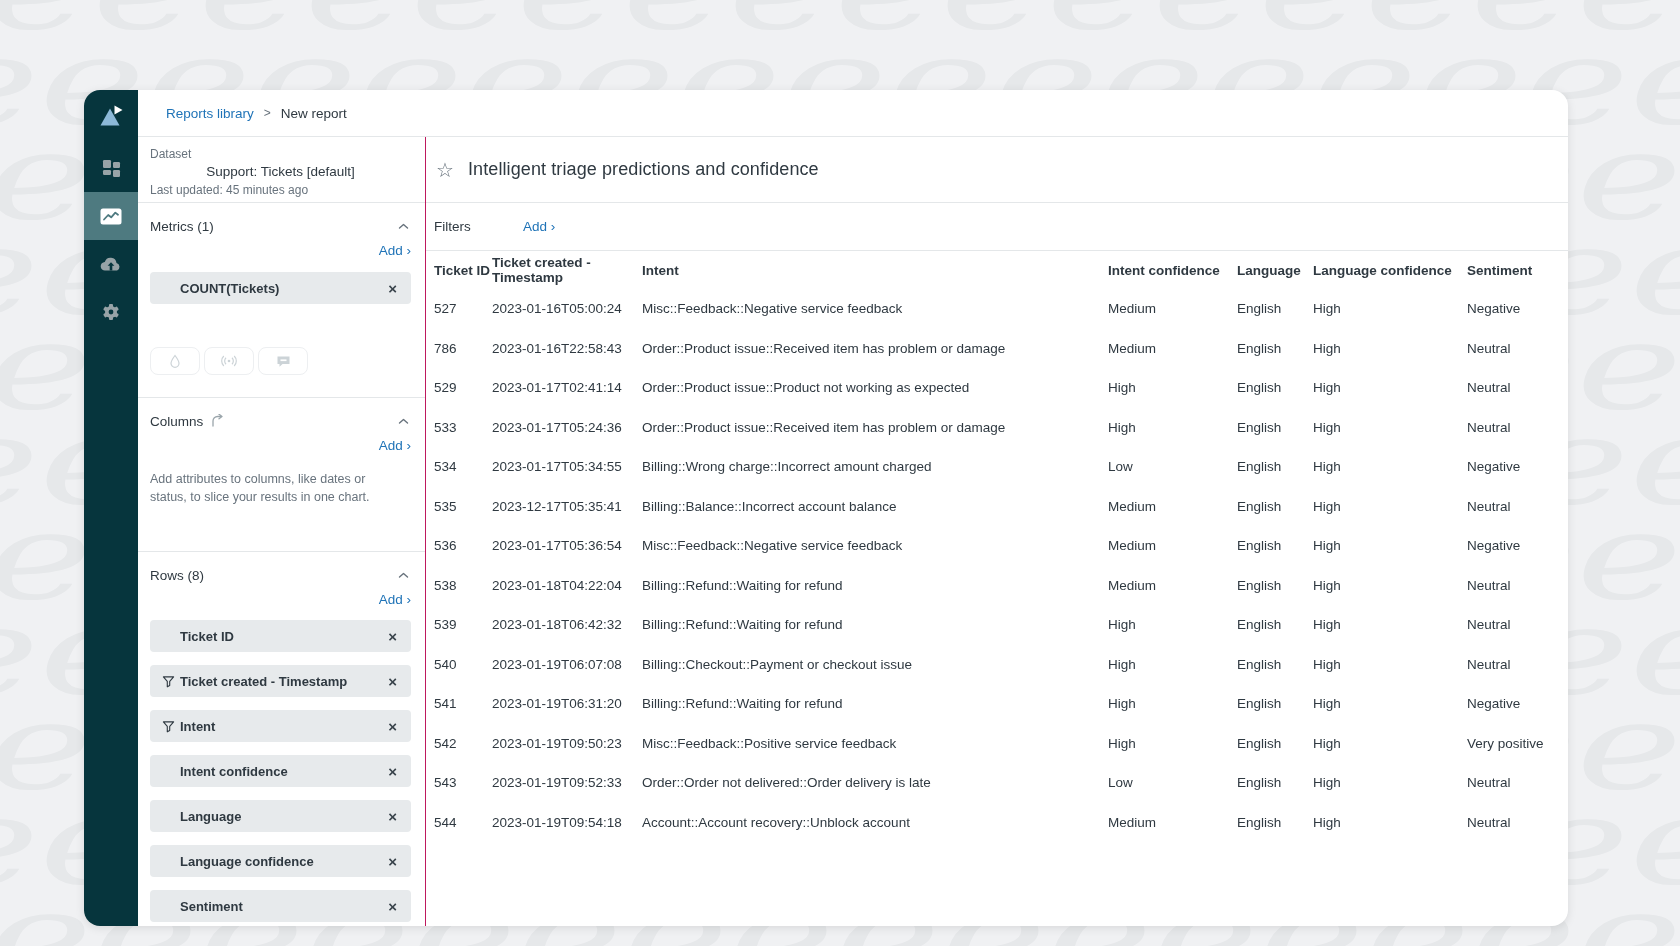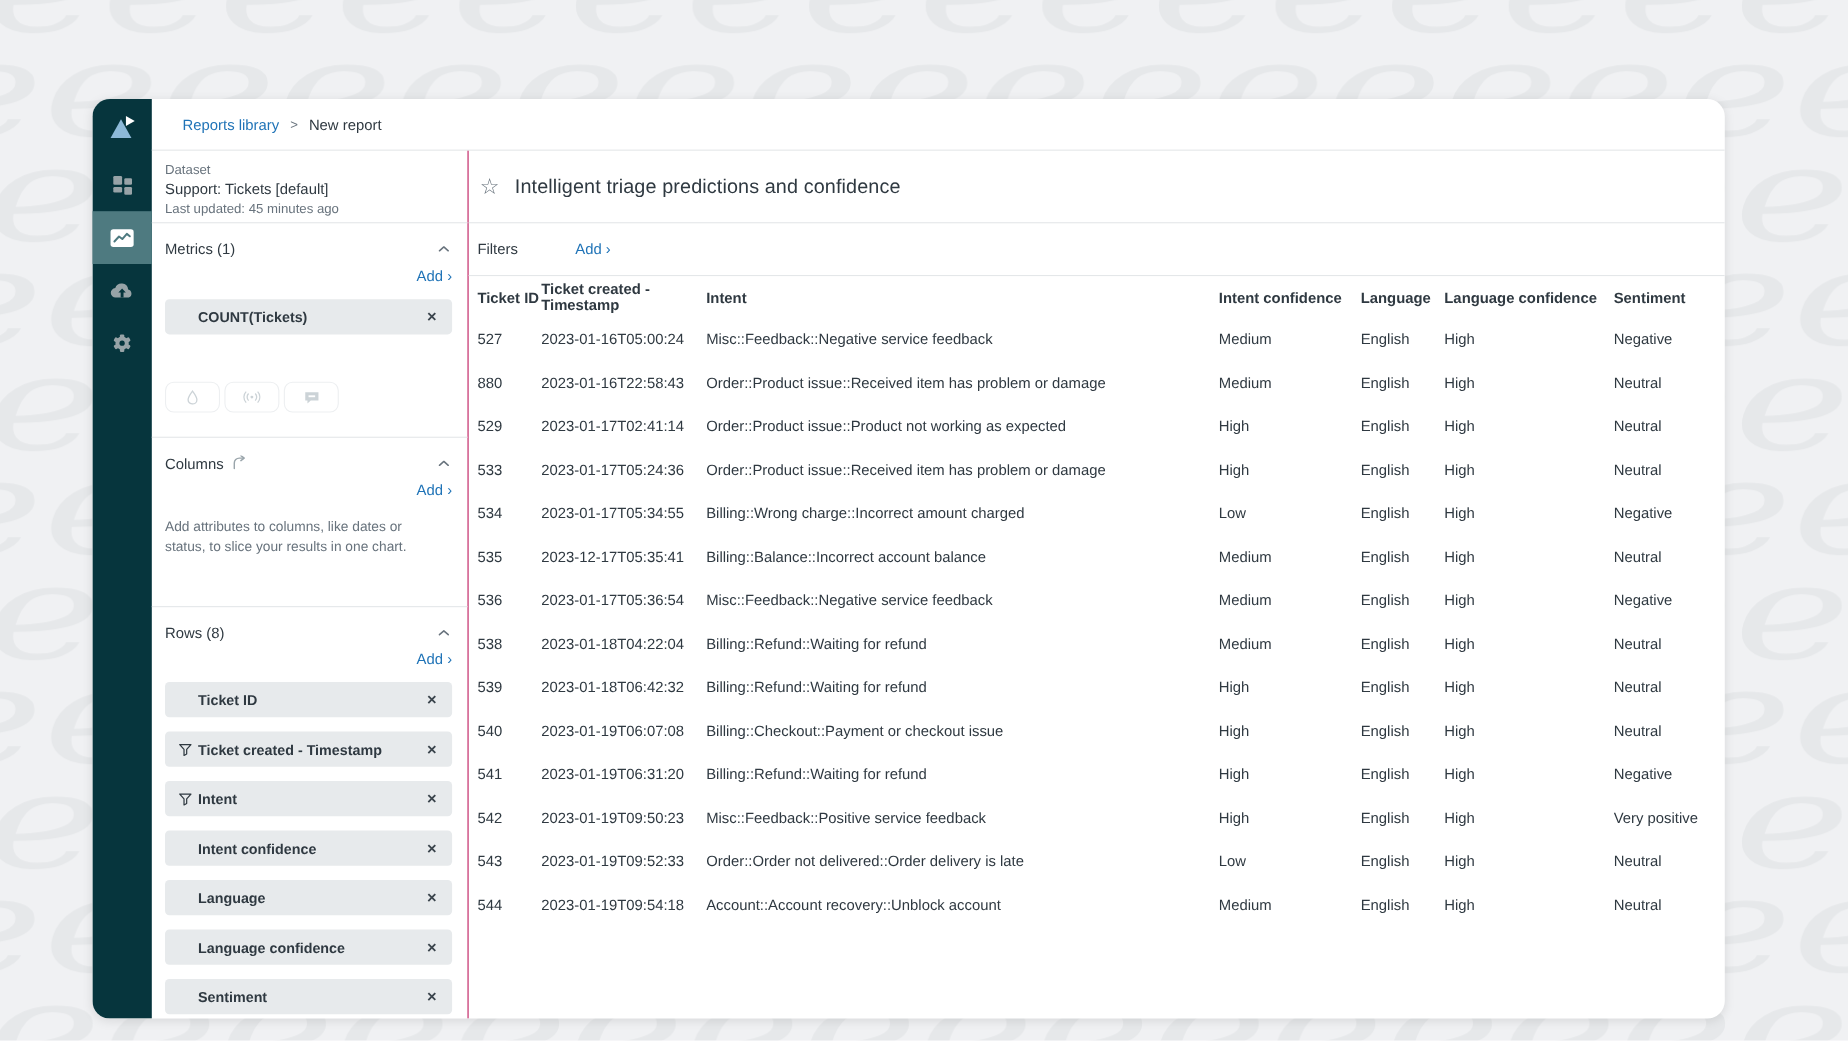--- a/index.html
+++ b/index.html
@@ -35,21 +35,21 @@
   .crumb-link { color:#1f73b7; cursor:pointer; }
   .crumb-sep { color:#68737d; font-size:12px; }
   .crumb-current { color:#2f3941; }
 
   .body-row { flex:1; display:flex; min-height:0; }
 
   
   .left-panel { width:288px; flex-shrink:0; border-right:1px solid #be185d; display:flex; flex-direction:column; min-height:0; }
   .dataset-block { height:66px; padding:10px 14px 8px 12px; border-bottom:1px solid #e4e7e9; }
   .ds-label { font-size:12px; color:#68737d; line-height:15px; }
-  .ds-name { font-size:13.5px; color:#2f3941; line-height:18px; margin-top:1px; }
+  .ds-name { font-size:13.5px; color:#2f3941; line-height:18px; margin-top:1px;text-align:center; }
   .ds-updated { font-size:12px; color:#68737d; line-height:16px; margin-top:1px; }
 
   .section { padding:14px 14px 0 12px; border-bottom:1px solid #e4e7e9; }
   .sec-metrics { height:195px; }
   .sec-columns { height:154px; }
   .sec-rows { flex:1; border-bottom:none; overflow:hidden; }
   .section-head { display:flex; align-items:center; font-size:13.5px; color:#2f3941; height:18px; }
   .head-spacer { flex:1; }
   .chev-btn { display:flex; align-items:center; cursor:pointer; padding:2px; }
   .add-row { display:flex; justify-content:flex-end; margin-top:8px; height:18px; }
@@ -335,21 +335,21 @@
                 <span>527</span>
                 <span>2023-01-16T05:00:24</span>
                 <span>Misc::Feedback::Negative service feedback</span>
                 <span>Medium</span>
                 <span>English</span>
                 <span>High</span>
                 <span>Negative</span>
               </div>
 
               <div class="t-grid t-row">
-                <span>880</span>
+                <span>786</span>
                 <span>2023-01-16T22:58:43</span>
                 <span>Order::Product issue::Received item has problem or damage</span>
                 <span>Medium</span>
                 <span>English</span>
                 <span>High</span>
                 <span>Neutral</span>
               </div>
 
               <div class="t-grid t-row">
                 <span>529</span>

